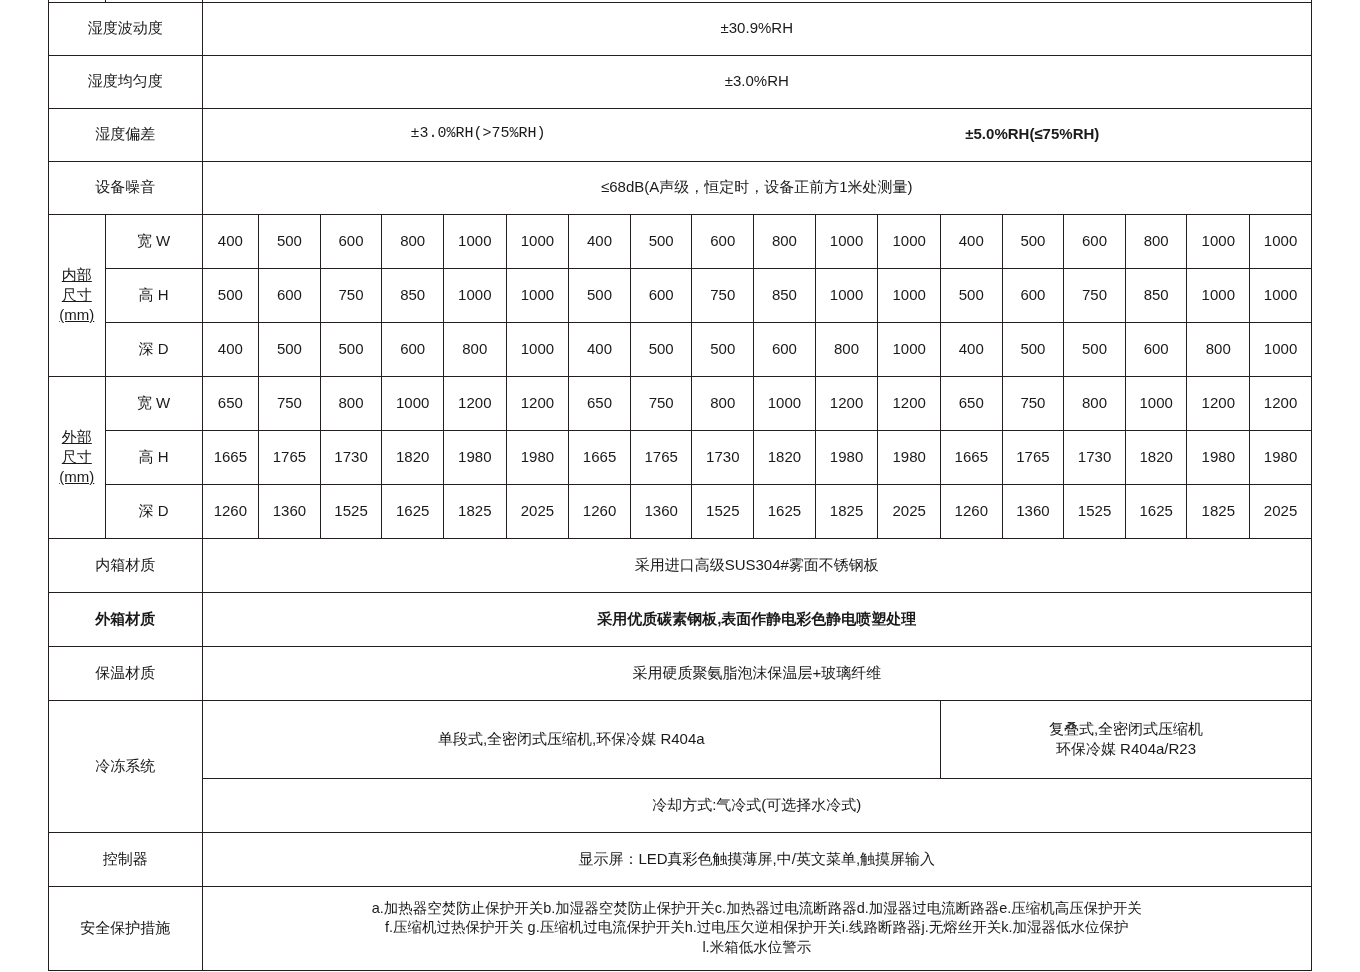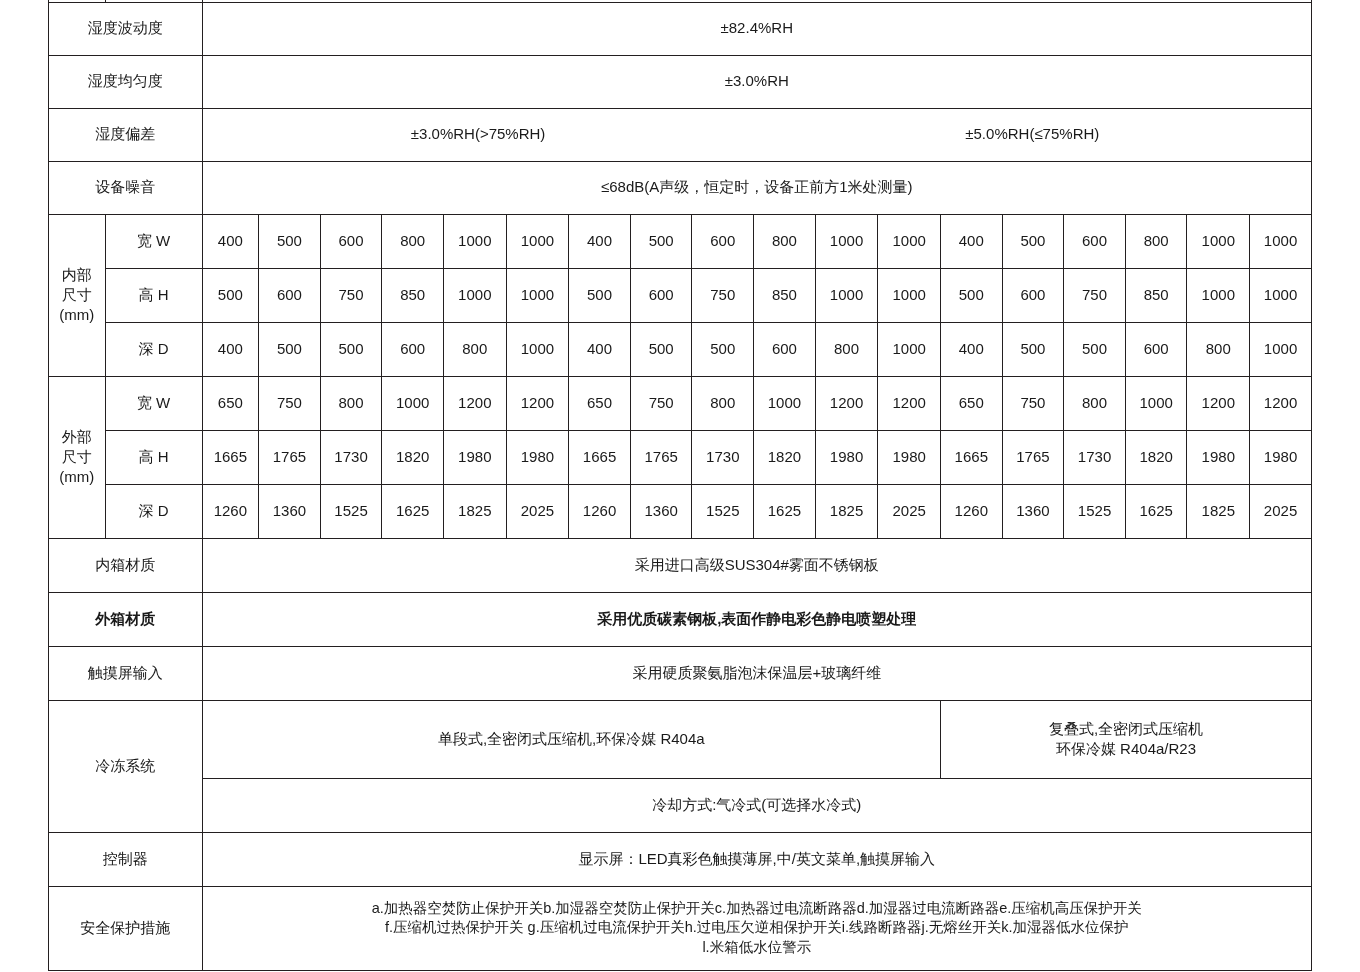--- a/index.html
+++ b/index.html
@@ -46,20 +46,21 @@
   }
   td.sublabel {
     background: #ffffff;
     font-size: 15px;
     margin-top: 28px;
   }
   td.groupcell {
     background: #ffffff;
     font-size: 15px;
     line-height: 1.45;
+    text-decoration: underline;
   }
   .num {
     font-size: 15px;
   }
   .multi {
     white-space: pre-line;
     line-height: 1.5;
   }
   .pad {
     padding: 7px 4px;
@@ -105,32 +106,32 @@
     <tbody>
 
       <tr style="height:12px;">
         <td class="label" style="border-top:none;"></td>
         <td class="label" style="border-top:none;"></td>
         <td class="shaded" colspan="18" style="border-top:none;"></td>
       </tr>
 
       <tr style="height:53px;">
         <td class="label" colspan="2">湿度波动度</td>
-        <td class="shaded pad" colspan="18">±82.4%RH</td>
+        <td class="shaded pad" colspan="18">±30.9%RH</td>
       </tr>
 
       <tr style="height:53px;">
         <td class="label" colspan="2">湿度均匀度</td>
         <td class="pad" colspan="18">±3.0%RH</td>
       </tr>
 
       <tr style="height:53px;">
         <td class="label" colspan="2">湿度偏差</td>
-        <td class="shaded pad" colspan="9" style="border-right:none;">±3.0%RH(&gt;75%RH)</td>
-        <td class="shaded pad" colspan="9" style="border-left:none;">±5.0%RH(≤75%RH)</td>
+        <td class="shaded pad" colspan="9" style="border-right:none;font-family:Liberation Mono, monospace;">±3.0%RH(&gt;75%RH)</td>
+        <td class="shaded pad" colspan="9" style="border-left:none;font-weight:bold;">±5.0%RH(≤75%RH)</td>
       </tr>
 
       <tr style="height:53px;">
         <td class="label" colspan="2">设备噪音</td>
         <td class="pad" colspan="18">≤68dB(A声级，恒定时，设备正前方1米处测量)</td>
       </tr>
 
       <tr style="height:54px;">
         <td class="groupcell multi" rowspan="3">内部
 尺寸
@@ -267,21 +268,21 @@
 
       <tr style="height:54px;">
         <td class="label" colspan="2">内箱材质</td>
         <td class="shaded pad" colspan="18">采用进口高级SUS304#雾面不锈钢板</td>
       </tr>
       <tr style="height:54px;font-weight:bold;">
         <td class="label" colspan="2">外箱材质</td>
         <td class="pad" colspan="18">采用优质碳素钢板,表面作静电彩色静电喷塑处理</td>
       </tr>
       <tr style="height:54px;">
-        <td class="label" colspan="2">触摸屏输入</td>
+        <td class="label" colspan="2">保温材质</td>
         <td class="shaded pad" colspan="18">采用硬质聚氨脂泡沫保温层+玻璃纤维</td>
       </tr>
 
       <tr style="height:78px;">
         <td class="label" colspan="2" rowspan="2">冷冻系统</td>
         <td class="tallpad" colspan="12">单段式,全密闭式压缩机,环保冷媒 R404a</td>
         <td class="tallpad multi" colspan="6">复叠式,全密闭式压缩机
 环保冷媒  R404a/R23</td>
       </tr>
       <tr style="height:54px;margin-left:45px;">

